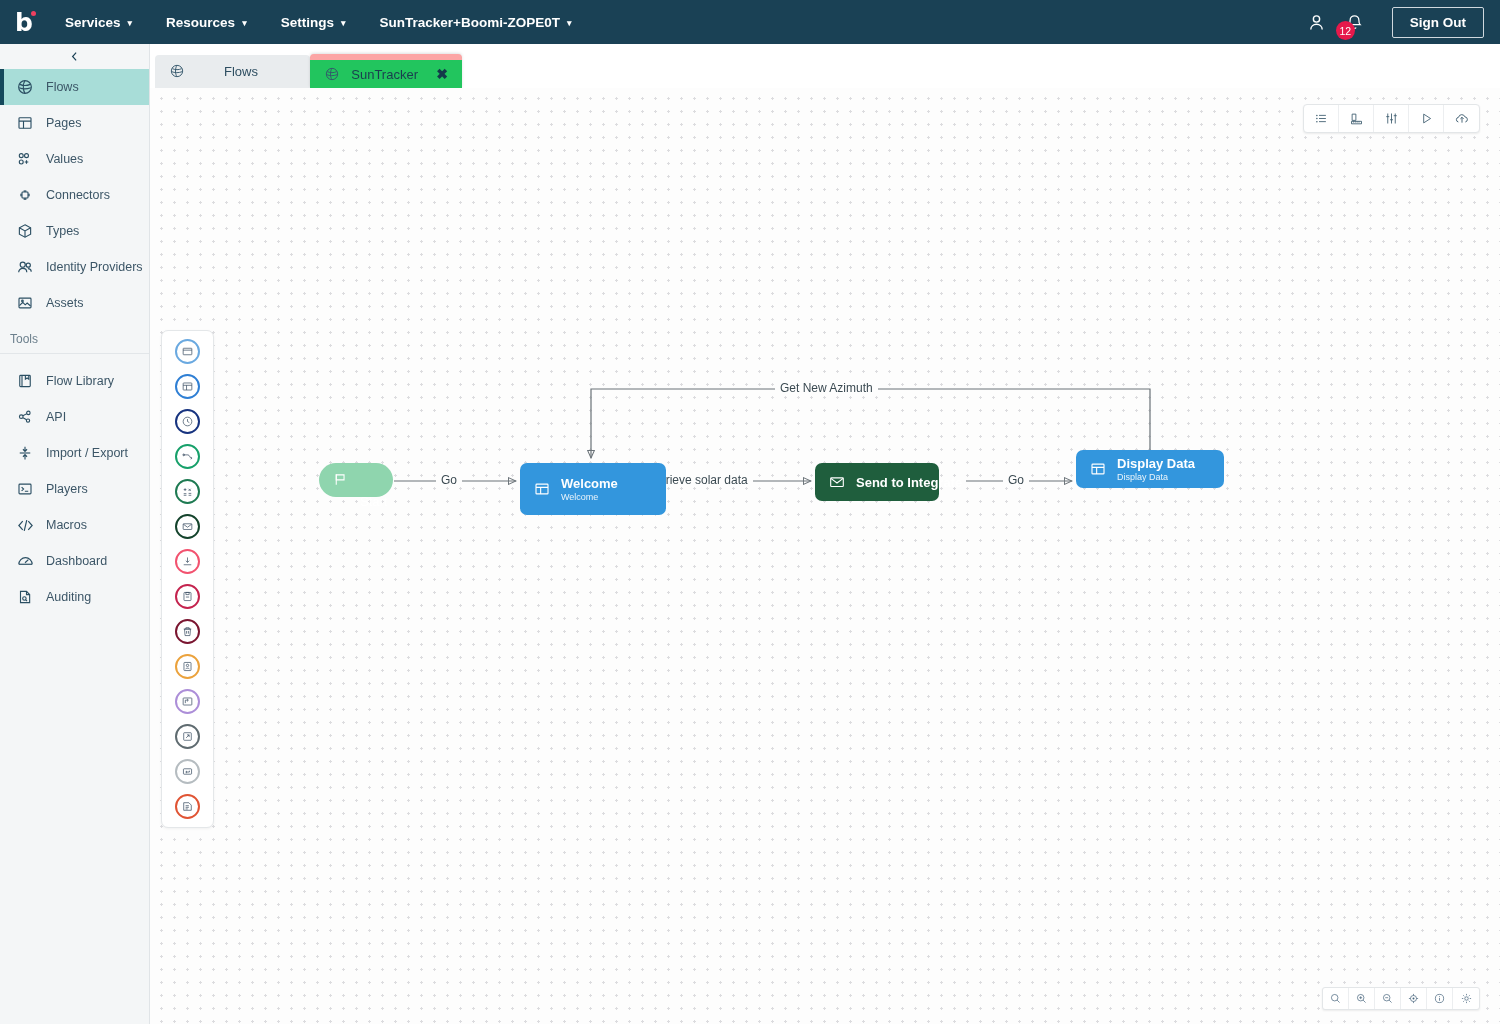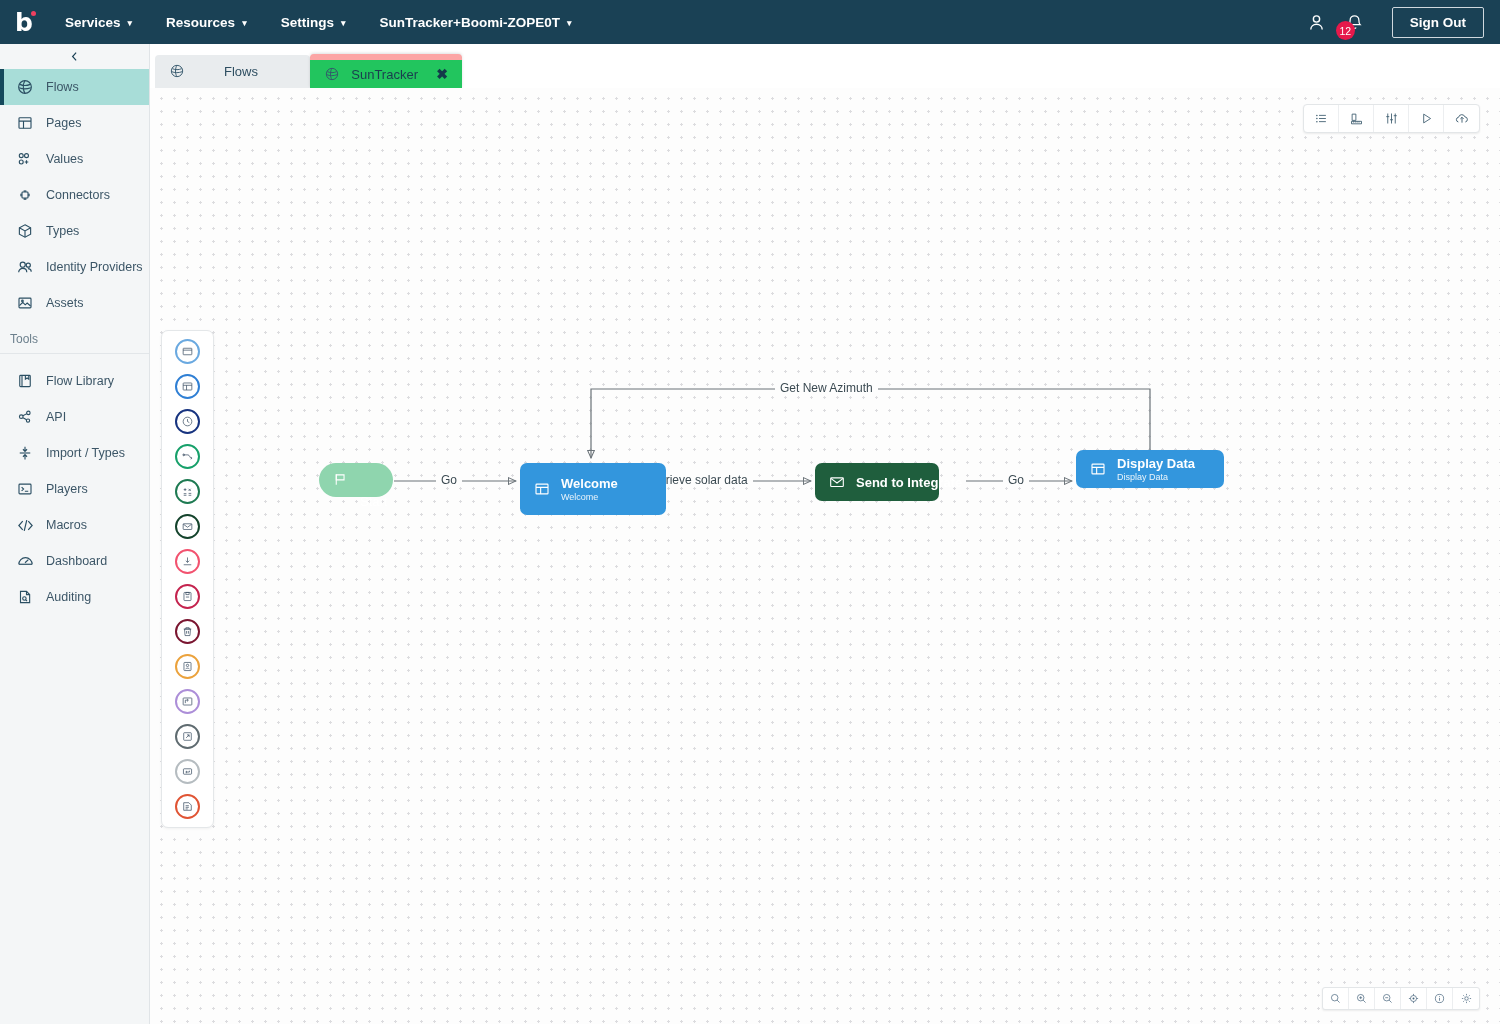--- a/index.html
+++ b/index.html
@@ -359,21 +359,21 @@
   </div>
 
   <div class="sb-item">
     <span class="ico">
       <svg width="18" height="18" viewBox="0 0 24 24">
         <path d="M12 3.5v6M9.3 7l2.7 2.8L14.7 7"></path>
         <path d="M5 12h14"></path>
         <path d="M12 20.5v-6M9.3 17l2.7-2.8 2.7 2.8"></path>
       </svg>
     </span>
-    <span class="lbl">Import / Types</span>
+    <span class="lbl">Import / Export</span>
   </div>
 
   <div class="sb-item">
     <span class="ico">
       <svg width="18" height="18" viewBox="0 0 24 24">
         <rect x="4" y="5.5" width="16" height="13" rx="1.2"></rect>
         <path d="M7.5 9.5l2.6 2.5-2.6 2.5M11.8 15h4.5"></path>
       </svg>
     </span>
     <span class="lbl">Players</span>

